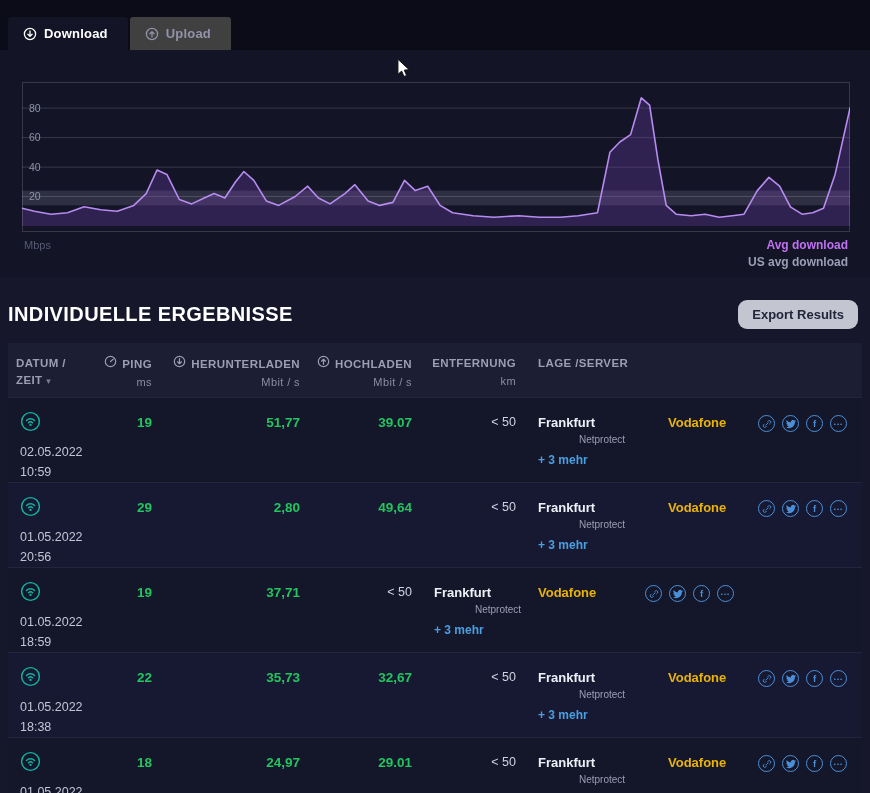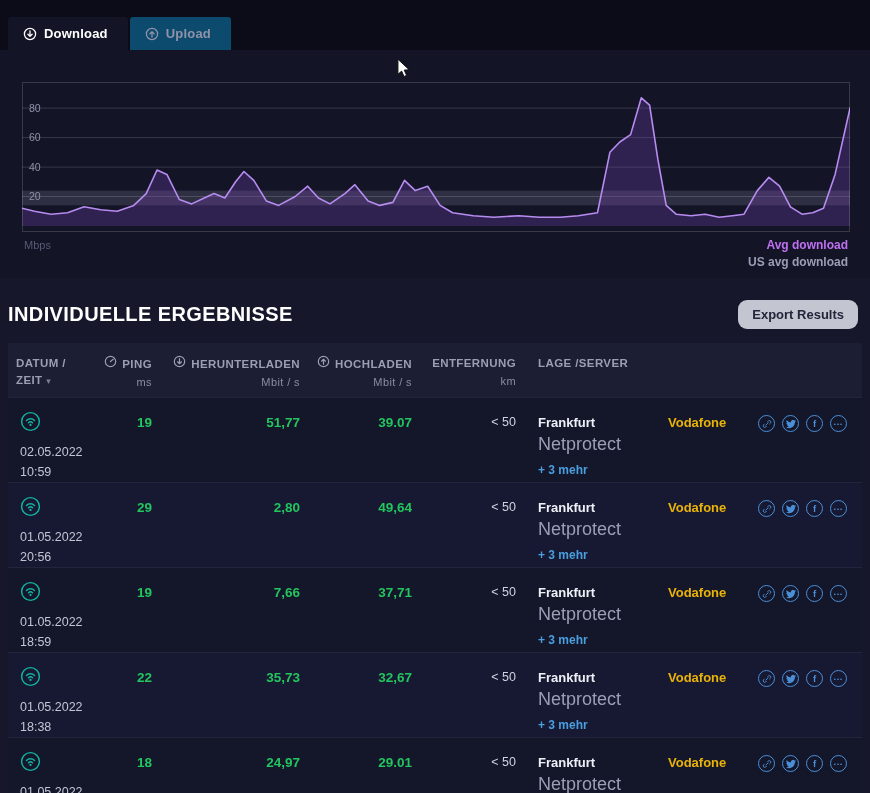--- a/index.html
+++ b/index.html
@@ -13,21 +13,21 @@
   }
   
   .tabbar {
     display: flex; align-items: flex-end;
     background: #0b0c18; height: 50px; padding-left: 8px; gap: 2px;
   }
   .tab {
     display: flex; align-items: center; gap: 7px;
     padding: 9px 20px 9px 15px;
     font-size: 13px; font-weight: 700; letter-spacing: .2px;
-    color: #9093a9; background: #0c4a6e;
+    color: #9093a9; background: #404040;
     border-radius: 3px 3px 0 0; cursor: pointer;
   }
   .tab.active { background: #131426; color: #ffffff; }
   .tab-ic svg { display: block; }
   
   .chart-panel {
     background: #131426;
     padding: 32px 20px 10px 22px;
     position: relative;
     height: 228px;
@@ -72,21 +72,21 @@
   .trow { min-height: 84px; border-top: 1px solid #22253c; background: #14162a; }
   .trow:nth-child(even) { background: #171932; }
   .td { font-size: 13.5px; }
   .td.num { font-weight: 600; padding-top: 17px; color: #22c55e; }
   .td.dist { font-weight: 400; color: #cfd2e0; font-size: 12.5px; }
   .td-datum { padding: 13px 0 0 12px; }
   .wifi { display: block; margin-bottom: 7px; }
   .date { font-size: 12.5px; line-height: 1.6; color: #c2c5d4; }
   .td-server { padding: 17px 0 0 8px; font-size: 13px; }
   .city { font-weight: 600; color: #eef0f7; }
-  .srv { color: #9b9eb4; margin-top: 4px; font-size: 18px; }
+  .srv { color: #9b9eb4; margin-top: 4px; font-size: 10px; margin-left: 41px; }
   .more { display: inline-block; color: #4a9fe0; font-size: 12px; margin-top: 8px; font-weight: 600; cursor: pointer; text-decoration: none; }
   .provider { padding: 17px 0 0 8px; font-weight: 600; font-size: 13px; color: #eab308; }
   .actions { display: flex; gap: 7px; justify-content: flex-end; padding: 17px 24px 0 0; }
   .act {
     width: 17px; height: 17px; flex: none;
     border: 1px solid #4a90d8; border-radius: 50%;
     display: flex; align-items: center; justify-content: center;
     color: #4a90d8; cursor: pointer;
   }
   .act svg { display: block; }
@@ -302,21 +302,20 @@
           <circle cx="11" cy="11" r="9.3" stroke="#12b5a3" stroke-width="1.5"></circle>
           <path d="M6.8 9.9a6 6 0 0 1 8.4 0" stroke="#12b5a3" stroke-width="1.5" stroke-linecap="round"></path>
           <path d="M8.9 12.2a3 3 0 0 1 4.2 0" stroke="#12b5a3" stroke-width="1.5" stroke-linecap="round"></path>
           <circle cx="11" cy="14.6" r="1.2" fill="#12b5a3"></circle>
         </svg>
       </span>
       <div class="date">01.05.2022</div>
       <div class="date">18:59</div>
     </div>
     <div class="td num">19</div>
-    <div class="td num">7,66</div>
     <div class="td num">37,71</div>
     <div class="td num dist">&lt; 50</div>
     <div class="td td-server">
       <div class="city">Frankfurt</div>
       <div class="srv">Netprotect</div>
       <a class="more">+ 3 mehr</a>
     </div>
     <div class="td provider">Vodafone</div>
     <div class="td actions">
       <span class="act">

